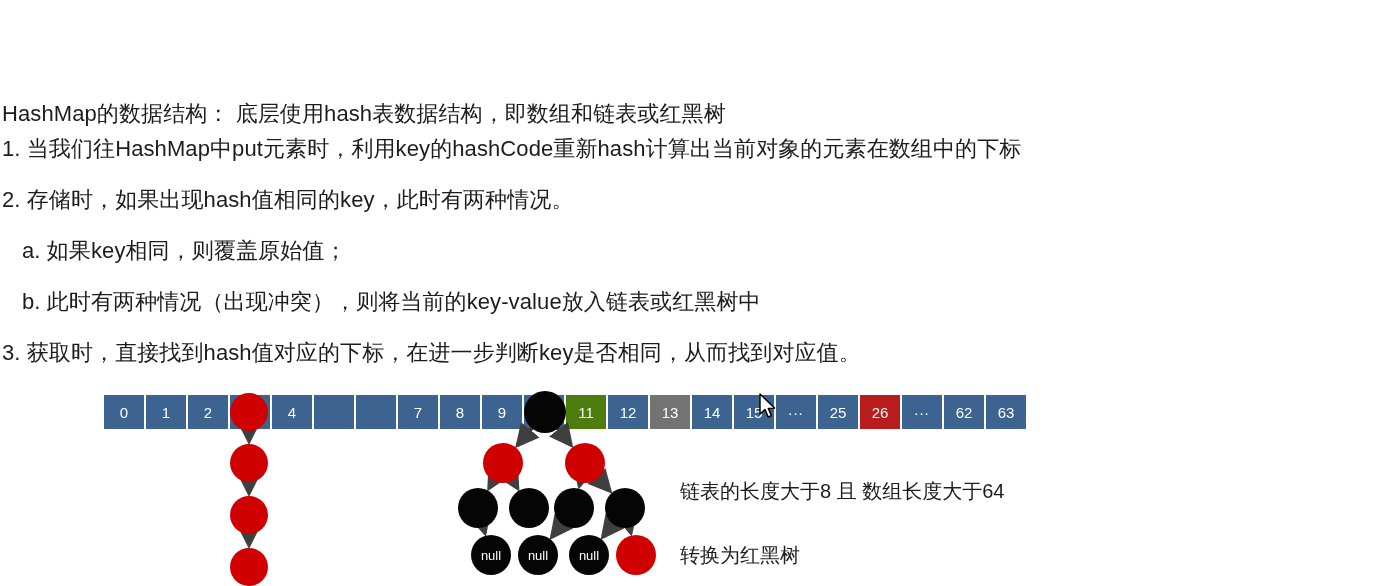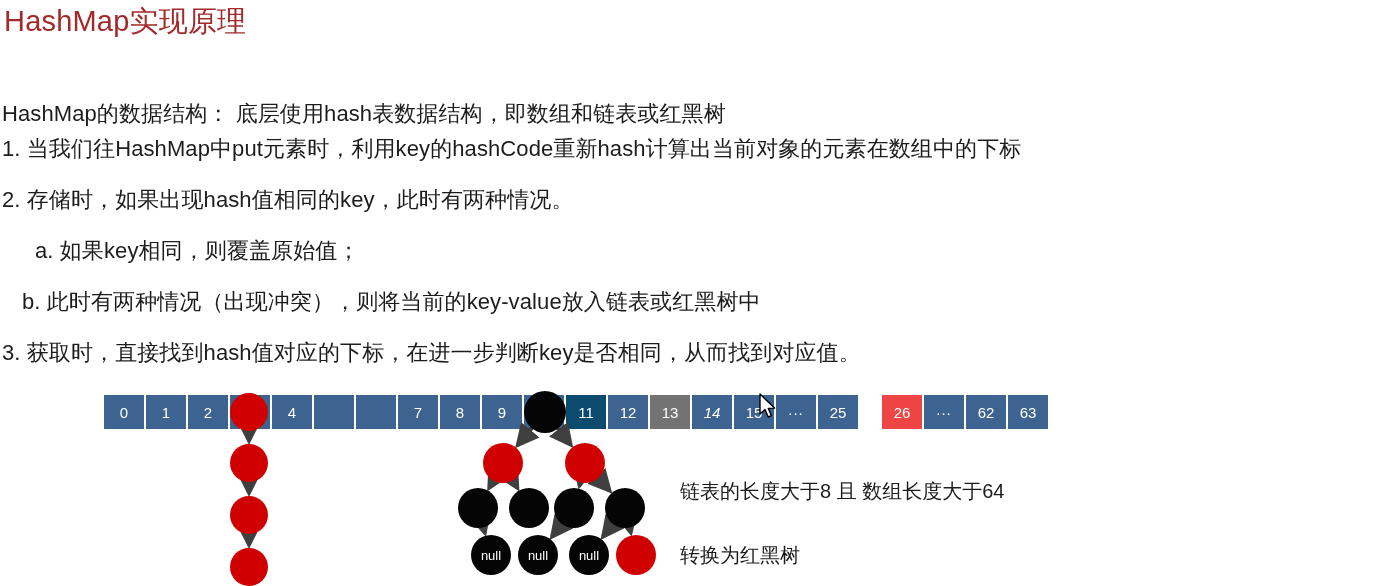--- a/index.html
+++ b/index.html
@@ -109,27 +109,26 @@
     position: absolute;
     z-index: 30;
     pointer-events: none;
   }
 </style>
 </head>
 <body>
 
 <div id="slide">
 
-  <div id="slide-title" style="color: rgb(163, 42, 42);">HashMap实现原理</div>
 
   <div id="body-text">
       <div class="body-line indent-0" style="left: 2px; top: 84px; margin-top: 16px;">HashMap的数据结构： 底层使用hash表数据结构，即数组和链表或红黑树</div>
       <div class="body-line indent-0" style="left: 2px; top: 135px;">1. 当我们往HashMap中put元素时，利用key的hashCode重新hash计算出当前对象的元素在数组中的下标</div>
       <div class="body-line indent-0" style="left: 2px; top: 186px;">2. 存储时，如果出现hash值相同的key，此时有两种情况。</div>
-      <div class="body-line indent-1" style="left: 35px; top: 237px;">a. 如果key相同，则覆盖原始值；</div>
+      <div class="body-line indent-1" style="left: 22px; top: 237px;">a. 如果key相同，则覆盖原始值；</div>
       <div class="body-line indent-1" style="left: 22px; top: 288px;">b. 此时有两种情况（出现冲突），则将当前的key-value放入链表或红黑树中</div>
       <div class="body-line indent-0" style="left: 2px; top: 339px;">3. 获取时，直接找到hash值对应的下标，在进一步判断key是否相同，从而找到对应值。</div>
     </div>
 
   <svg id="edges" viewBox="0 0 1384 586" xmlns="http://www.w3.org/2000/svg">
     <defs>
       <marker id="arrowhead" markerWidth="6" markerHeight="6" refX="5" refY="3" orient="auto">
         <path d="M0,0 L6,3 L0,6 Z" fill="#3f3f3f"></path>
       </marker>
     </defs>
@@ -155,28 +154,28 @@
       <div class="bucket-cell" style="background: rgb(61, 99, 144); color: rgb(255, 255, 255);">1</div>
       <div class="bucket-cell" style="background: rgb(61, 99, 144); color: rgb(255, 255, 255);">2</div>
       <div class="bucket-cell" style="background: rgb(61, 99, 144); color: rgb(255, 255, 255);"></div>
       <div class="bucket-cell" style="background: rgb(61, 99, 144); color: rgb(255, 255, 255);">4</div>
       <div class="bucket-cell" style="background: rgb(61, 99, 144); color: rgb(255, 255, 255);"></div>
       <div class="bucket-cell" style="background: rgb(61, 99, 144); color: rgb(255, 255, 255);"></div>
       <div class="bucket-cell" style="background: rgb(61, 99, 144); color: rgb(255, 255, 255);">7</div>
       <div class="bucket-cell" style="background: rgb(61, 99, 144); color: rgb(255, 255, 255);">8</div>
       <div class="bucket-cell" style="background: rgb(61, 99, 144); color: rgb(255, 255, 255);">9</div>
       <div class="bucket-cell" style="background: rgb(61, 99, 144); color: rgb(255, 255, 255);"></div>
-      <div class="bucket-cell" style="background: #0c4a6e; color: rgb(255, 255, 255);">11</div>
+      <div class="bucket-cell" style="background: #4d7c0f; color: rgb(255, 255, 255);">11</div>
       <div class="bucket-cell" style="background: rgb(61, 99, 144); color: rgb(255, 255, 255);">12</div>
       <div class="bucket-cell" style="background: #737373; color: rgb(255, 255, 255);">13</div>
-      <div class="bucket-cell" style="background: rgb(61, 99, 144); color: rgb(255, 255, 255); font-style: italic;">14</div>
+      <div class="bucket-cell" style="background: rgb(61, 99, 144); color: rgb(255, 255, 255);">14</div>
       <div class="bucket-cell" style="background: rgb(61, 99, 144); color: rgb(255, 255, 255);">15</div>
       <div class="bucket-cell ellipsis" style="background: rgb(61, 99, 144); color: rgb(255, 255, 255);">...</div>
       <div class="bucket-cell" style="background: rgb(61, 99, 144); color: rgb(255, 255, 255);">25</div>
-      <div class="bucket-cell" style="background: #ef4444; color: rgb(255, 255, 255); margin-left: 22px;">26</div>
+      <div class="bucket-cell" style="background: #b91c1c; color: rgb(255, 255, 255);">26</div>
       <div class="bucket-cell ellipsis" style="background: rgb(61, 99, 144); color: rgb(255, 255, 255);">...</div>
       <div class="bucket-cell" style="background: rgb(61, 99, 144); color: rgb(255, 255, 255);">62</div>
       <div class="bucket-cell" style="background: rgb(61, 99, 144); color: rgb(255, 255, 255);">63</div>
     </div>
 
   <div id="nodes-layer">
       <div class="node red" style="width: 38px; height: 38px; left: 230px; top: 393px; background: rgb(208, 0, 0);"></div>
       <div class="node red" style="width: 38px; height: 38px; left: 230px; top: 444px; background: rgb(208, 0, 0);"></div>
       <div class="node red" style="width: 38px; height: 38px; left: 230px; top: 496px; background: rgb(208, 0, 0);"></div>
       <div class="node red" style="width: 38px; height: 38px; left: 230px; top: 548px; background: rgb(208, 0, 0);"></div>

